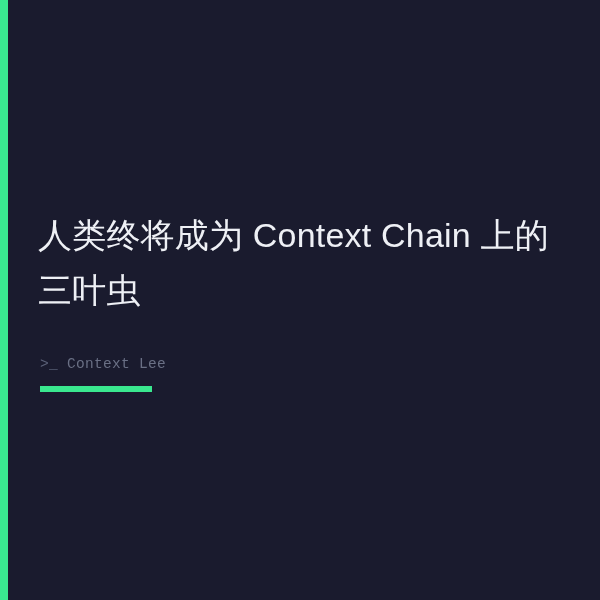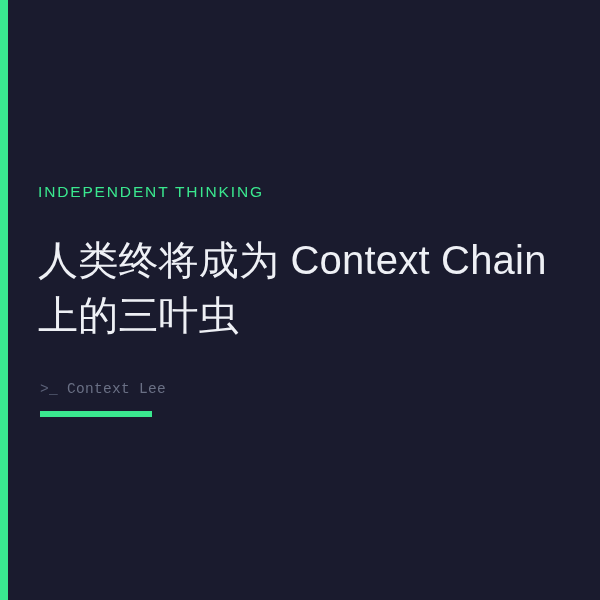--- a/index.html
+++ b/index.html
@@ -52,21 +52,21 @@
     font-weight: 400;
     letter-spacing: 1.85px;
     line-height: 1;
     white-space: nowrap;
     margin: 0 0 34px 0;
   }
 
   .title {
     color: #eef0f5;
     font-family: "Liberation Sans", "DejaVu Sans", sans-serif;
-    font-size: 40px;
+    font-size: 34px;
     font-weight: 400;
     line-height: 55px;
     letter-spacing: 0.2px;
     margin: 0;
     max-width: 536px;
     white-space: pre-wrap;
     word-break: break-word;
   }
 
   .byline {
@@ -93,21 +93,20 @@
 </style>
 </head>
 <body>
 
 <div class="card">
 
   <div class="accent-stripe"></div>
 
   <div class="content">
 
-    <div class="eyebrow">INDEPENDENT THINKING</div>
 
     <h1 class="title">人类终将成为 Context Chain 上的三叶虫</h1>
 
     <div class="byline">
       <span class="prompt-glyph">&gt;_</span><span> </span><span>Context Lee</span>
     </div>
 
     <div class="underline-bar"></div>
 
   </div>

